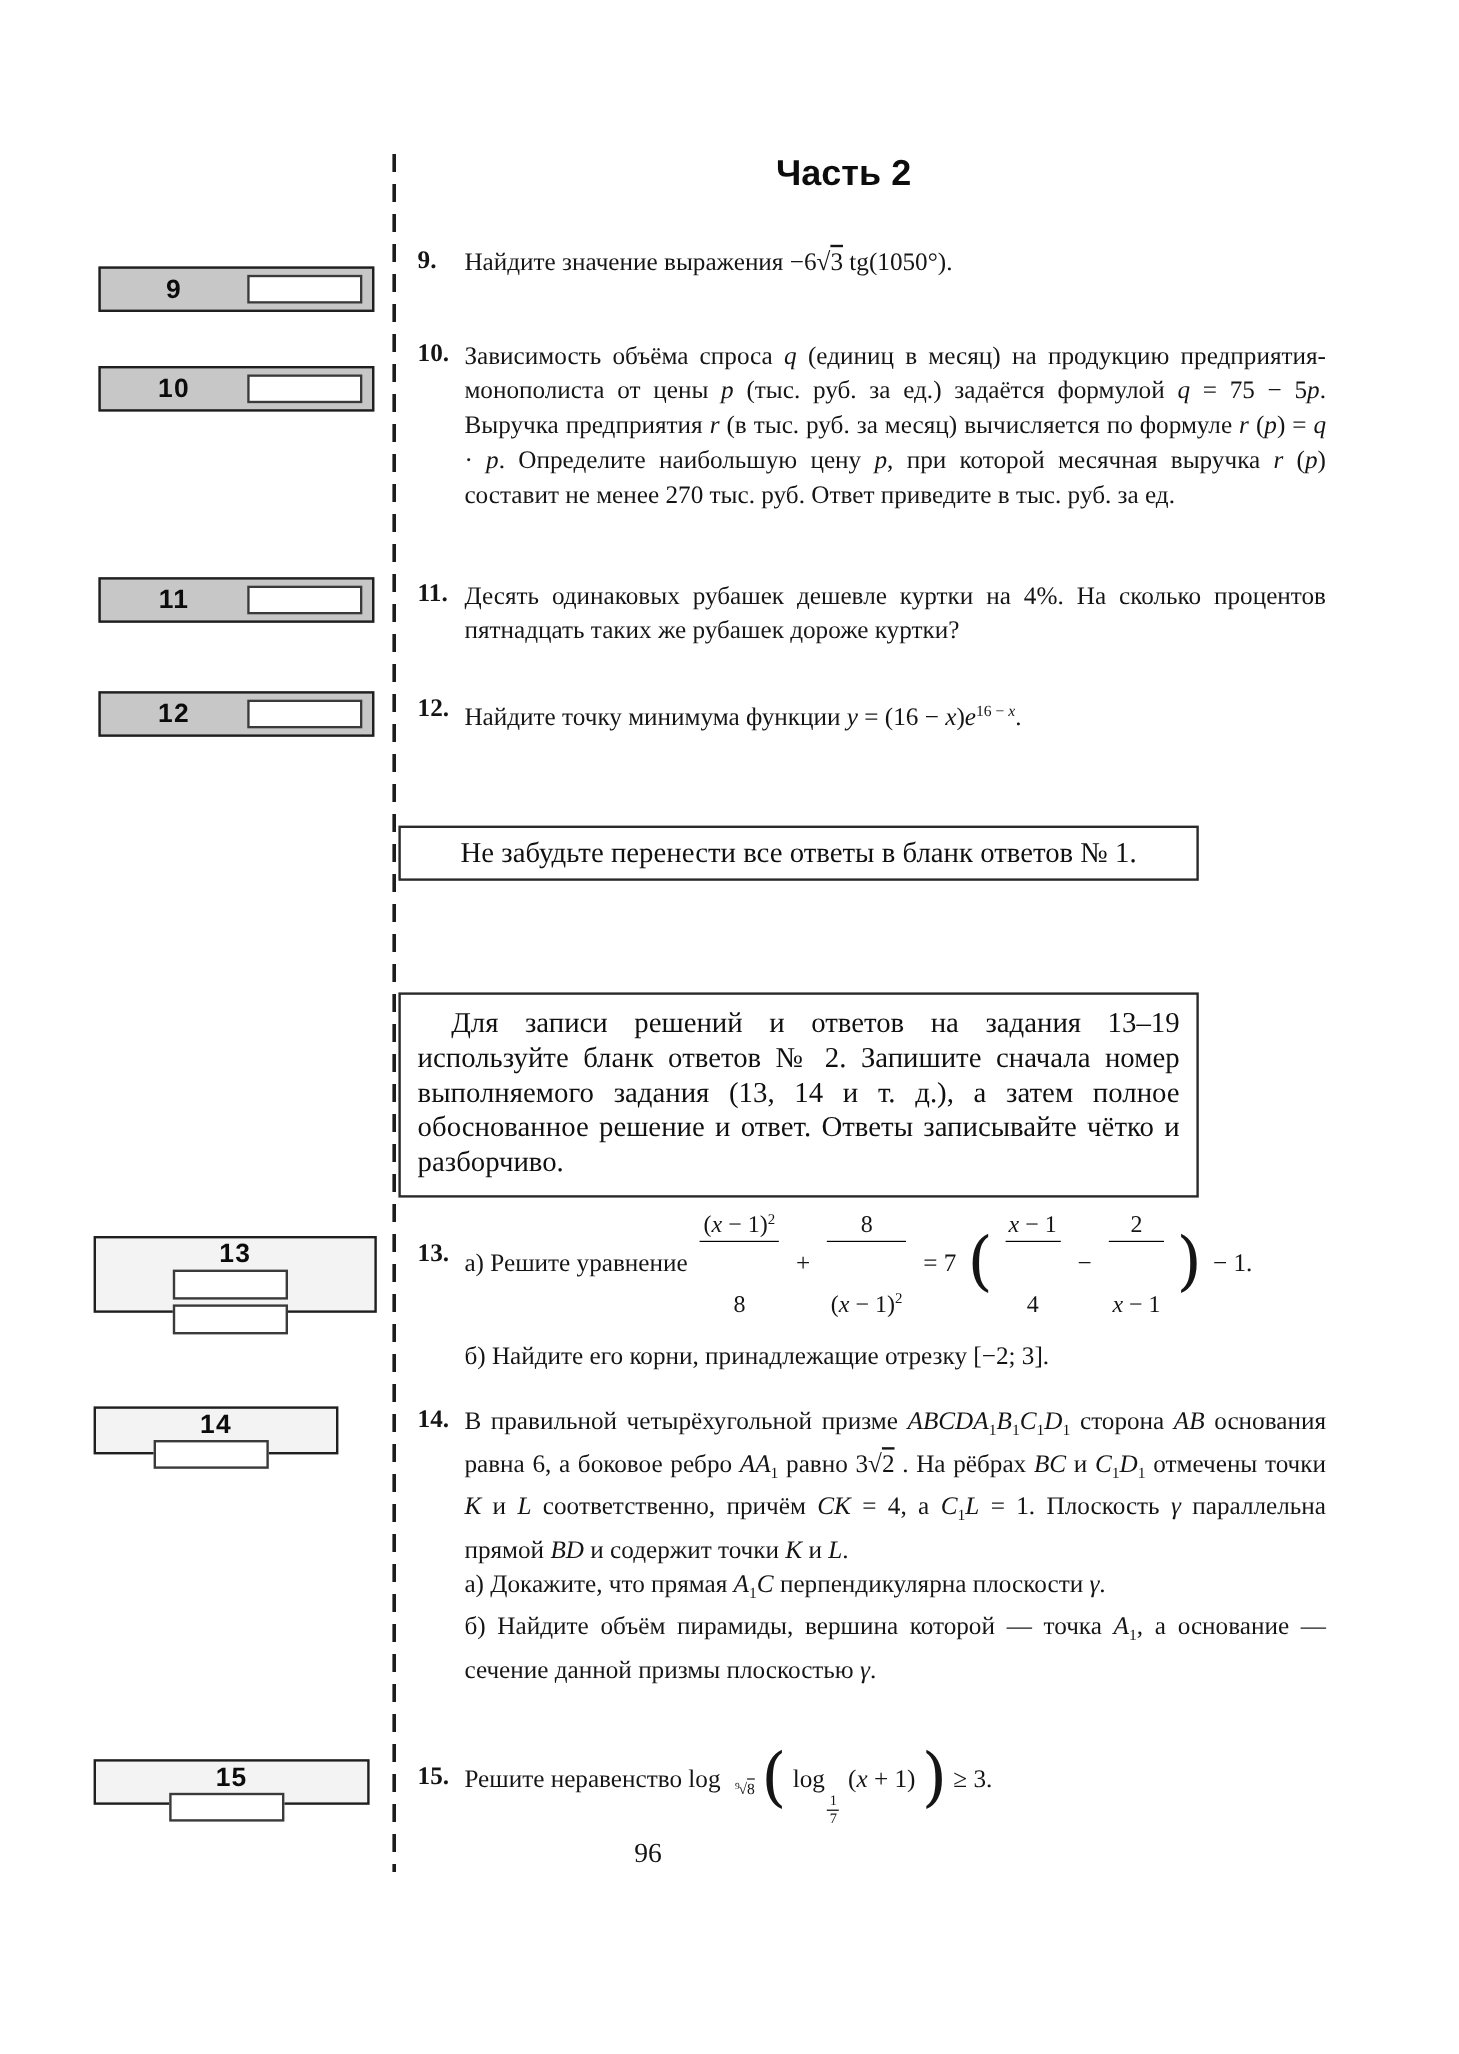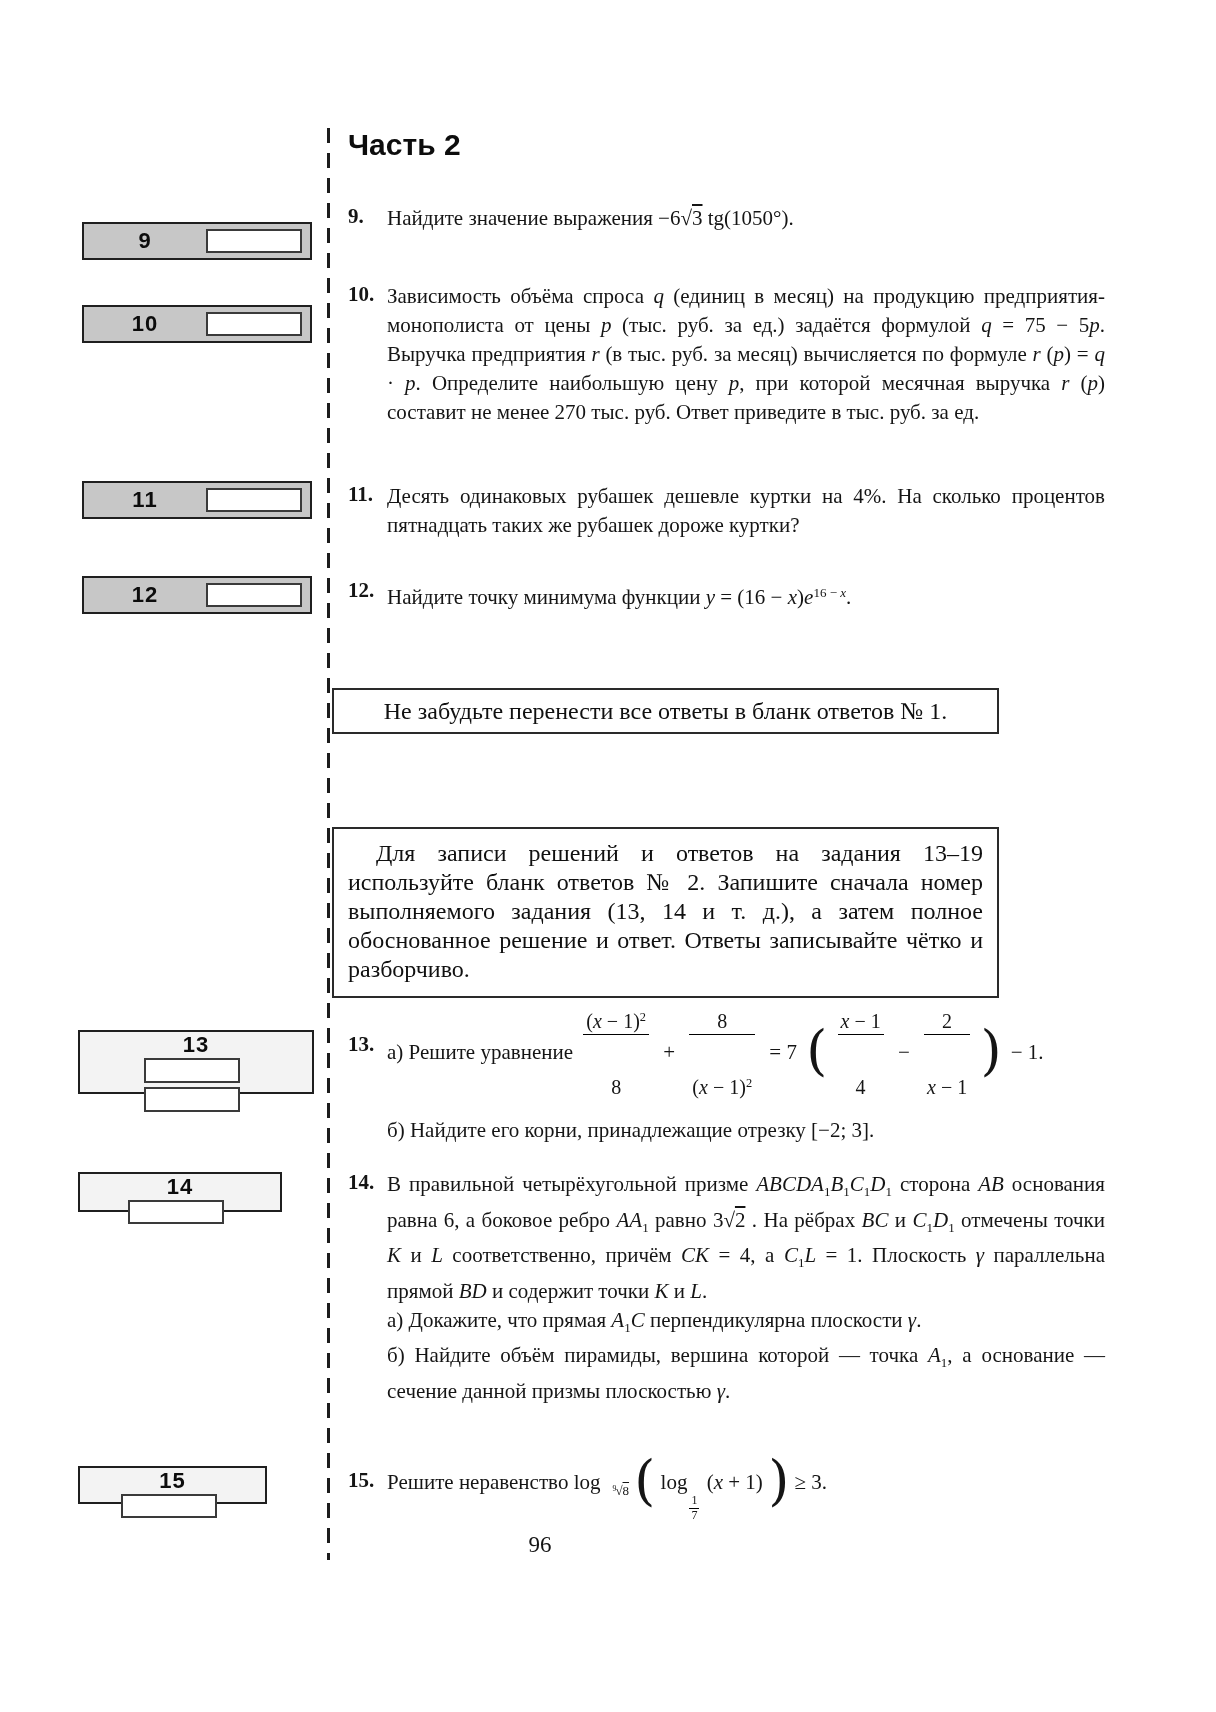--- a/index.html
+++ b/index.html
@@ -28,21 +28,21 @@
   .aslots{display:flex;flex-direction:column;gap:4px;margin-right:8px;flex:none;}
   .aslots .aslot{margin-right:0;height:25px;}
   
   .dashline{
     position:absolute;left:327px;top:128px;width:3px;height:1432px;
     background:repeating-linear-gradient(to bottom,#1c1c1c 0 15px,transparent 15px 25px);
   }
   
   .part-title{
     position:absolute;left:348px;top:128px;width:710px;margin:0;
-    text-align:left;
+    text-align:center;
     font-family:"Liberation Sans","DejaVu Sans",sans-serif;
     font-weight:bold;font-size:30px;color:#0d0d0d;
   }
   .pageno{
     position:absolute;left:480px;top:1532px;width:120px;text-align:center;
     font-size:23px;color:#141414;
   }
   
   .problem{position:absolute;left:348px;width:757px;font-size:21px;}
   .pnum{position:absolute;left:0;top:0;font-weight:bold;}
@@ -112,21 +112,21 @@
     <span class="anum">13</span>
     <span class="aslots">
       <span class="aslot"></span>
       <span class="aslot"></span>
     </span>
   </div>
   <div class="abox light" style="top:1172px;left:78px;width:204px;height:40px">
     <span class="anum">14</span>
     <span class="aslot"></span>
   </div>
-  <div class="abox light" style="top:1466px;left:78px;width:189px;height:38px">
+  <div class="abox light" style="top:1466px;left:78px;width:230px;height:38px">
     <span class="anum">15</span>
     <span class="aslot"></span>
   </div>
 
   <div class="dashline"></div>
 
   <h1 class="part-title">Часть 2</h1>
 
   <div class="problem" style="top:204px">
     <span class="pnum">9.</span>

